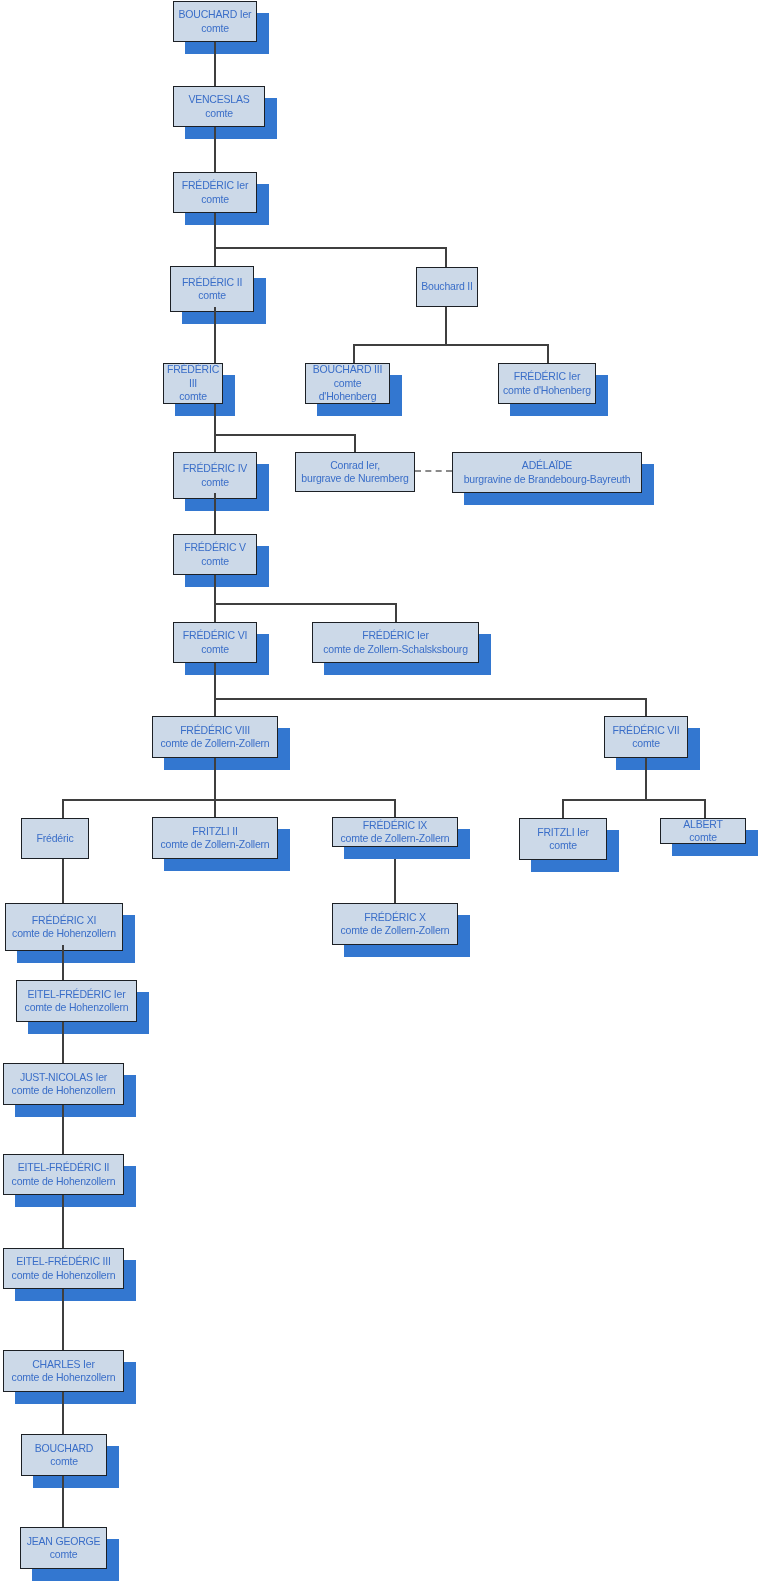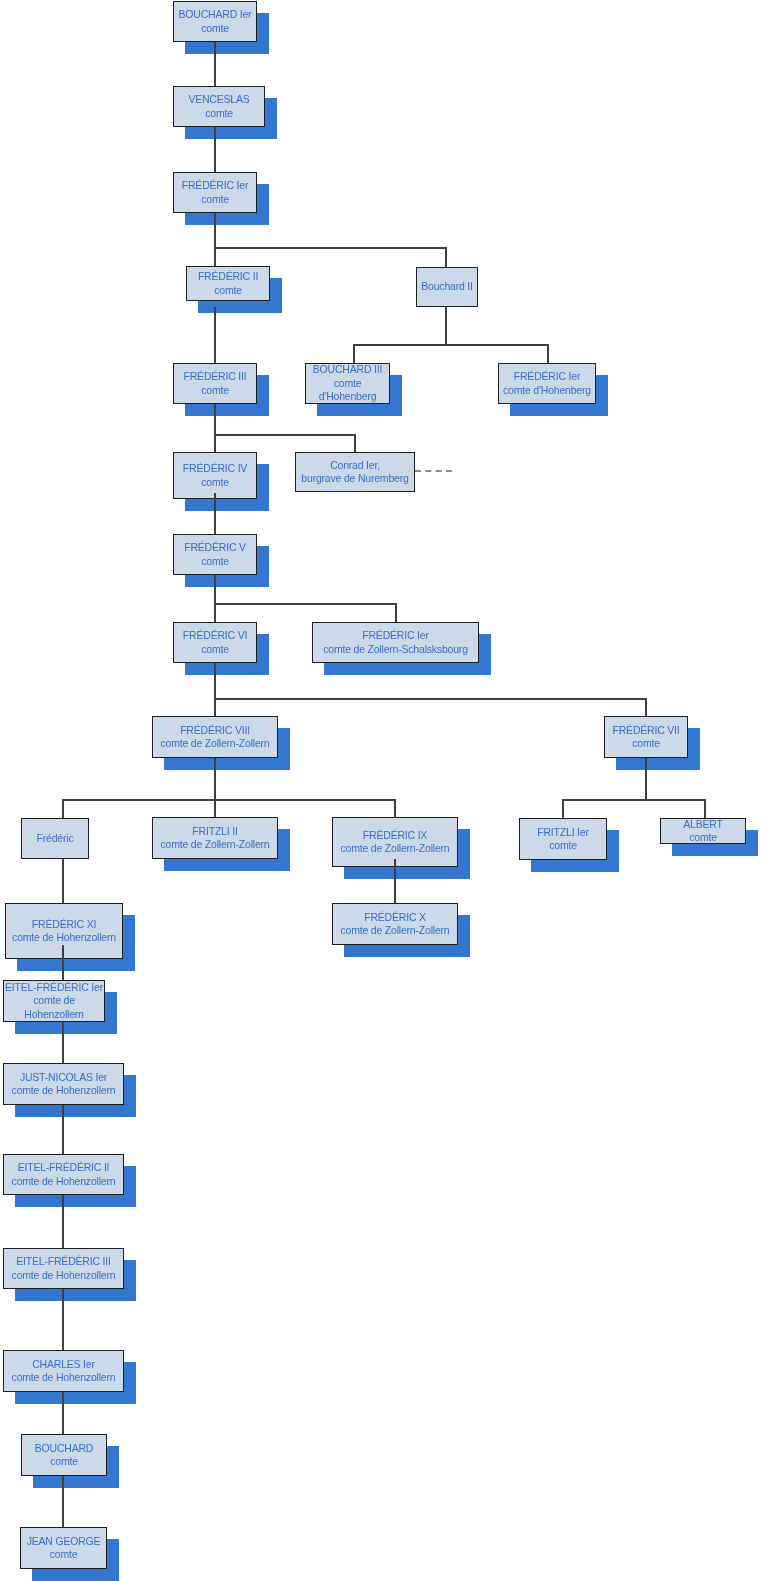--- a/index.html
+++ b/index.html
@@ -23,46 +23,50 @@
     <span>comte</span>
   </div>
   <div class="node shadow" style="left:173px;top:86px;width:92px;height:41px">
     <span>VENCESLAS</span>
     <span>comte</span>
   </div>
   <div class="node shadow" style="left:173px;top:172px;width:84px;height:41px">
     <span>FRÉDÉRIC Ier</span>
     <span>comte</span>
   </div>
-  <div class="node shadow" style="left:186px;top:266px;width:84px;height:35px">
+  <div class="node shadow" style="left:170px;top:266px;width:84px;height:46px">
     <span>FRÉDÉRIC II</span>
     <span>comte</span>
   </div>
   <div class="node" style="left:416px;top:267px;width:62px;height:40px">
     <span>Bouchard II</span>
   </div>
-  <div class="node shadow" style="left:173px;top:363px;width:84px;height:41px">
+  <div class="node shadow" style="left:163px;top:363px;width:60px;height:41px">
     <span>FRÉDÉRIC III</span>
     <span>comte</span>
   </div>
   <div class="node shadow" style="left:305px;top:363px;width:85px;height:41px">
     <span>BOUCHARD III</span>
     <span>comte d'Hohenberg</span>
   </div>
   <div class="node shadow" style="left:498px;top:363px;width:98px;height:41px">
     <span>FRÉDÉRIC Ier</span>
     <span>comte d'Hohenberg</span>
   </div>
   <div class="node shadow" style="left:173px;top:452px;width:84px;height:47px">
     <span>FRÉDÉRIC IV</span>
     <span>comte</span>
   </div>
   <div class="node" style="left:295px;top:452px;width:120px;height:40px">
     <span>Conrad Ier,</span>
     <span>burgrave de Nuremberg</span>
+  </div>
+  <div class="node shadow" style="left:452px;top:452px;width:190px;height:41px">
+    <span>ADÉLAÏDE</span>
+    <span>burgravine de Brandebourg-Bayreuth</span>
   </div>
   <div class="node shadow" style="left:173px;top:534px;width:84px;height:41px">
     <span>FRÉDÉRIC V</span>
     <span>comte</span>
   </div>
   <div class="node shadow" style="left:173px;top:622px;width:84px;height:41px">
     <span>FRÉDÉRIC VI</span>
     <span>comte</span>
   </div>
   <div class="node shadow" style="left:312px;top:622px;width:167px;height:41px">
@@ -77,41 +81,41 @@
     <span>FRÉDÉRIC VII</span>
     <span>comte</span>
   </div>
   <div class="node" style="left:21px;top:818px;width:68px;height:41px">
     <span>Frédéric</span>
   </div>
   <div class="node shadow" style="left:152px;top:817px;width:126px;height:42px">
     <span>FRITZLI II</span>
     <span>comte de Zollern-Zollern</span>
   </div>
-  <div class="node shadow" style="left:332px;top:817px;width:126px;height:50px">
+  <div class="node shadow" style="left:332px;top:817px;width:126px;height:30px">
     <span>FRÉDÉRIC IX</span>
     <span>comte de Zollern-Zollern</span>
   </div>
   <div class="node shadow" style="left:519px;top:818px;width:88px;height:42px">
     <span>FRITZLI Ier</span>
     <span>comte</span>
   </div>
   <div class="node shadow" style="left:660px;top:818px;width:86px;height:26px">
     <span>ALBERT</span>
     <span>comte</span>
   </div>
-  <div class="node shadow" style="left:5px;top:903px;width:118px;height:56px">
+  <div class="node shadow" style="left:5px;top:903px;width:118px;height:48px">
     <span>FRÉDÉRIC XI</span>
     <span>comte de Hohenzollern</span>
   </div>
   <div class="node shadow" style="left:332px;top:903px;width:126px;height:42px">
     <span>FRÉDÉRIC X</span>
     <span>comte de Zollern-Zollern</span>
   </div>
-  <div class="node shadow" style="left:3px;top:980px;width:102px;height:42px">
+  <div class="node shadow" style="left:16px;top:980px;width:121px;height:42px">
     <span>EITEL-FRÉDÉRIC Ier</span>
     <span>comte de Hohenzollern</span>
   </div>
   <div class="node shadow" style="left:3px;top:1063px;width:121px;height:42px">
     <span>JUST-NICOLAS Ier</span>
     <span>comte de Hohenzollern</span>
   </div>
   <div class="node shadow" style="left:3px;top:1154px;width:121px;height:41px">
     <span>EITEL-FRÉDÉRIC II</span>
     <span>comte de Hohenzollern</span>

